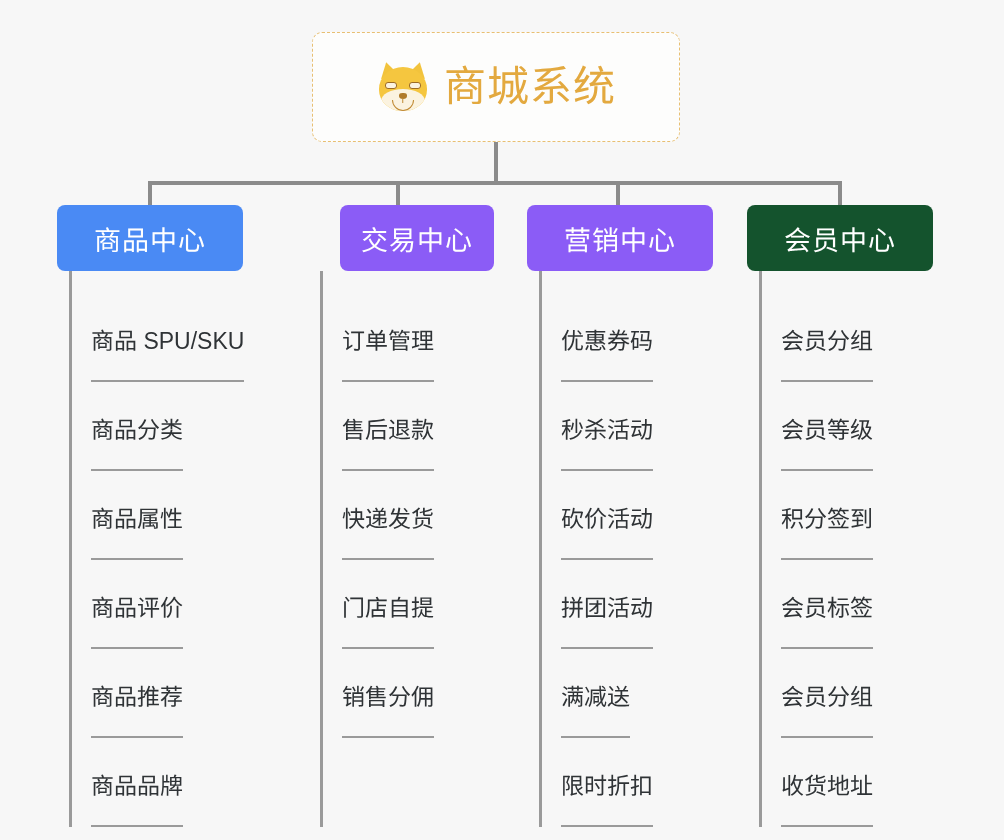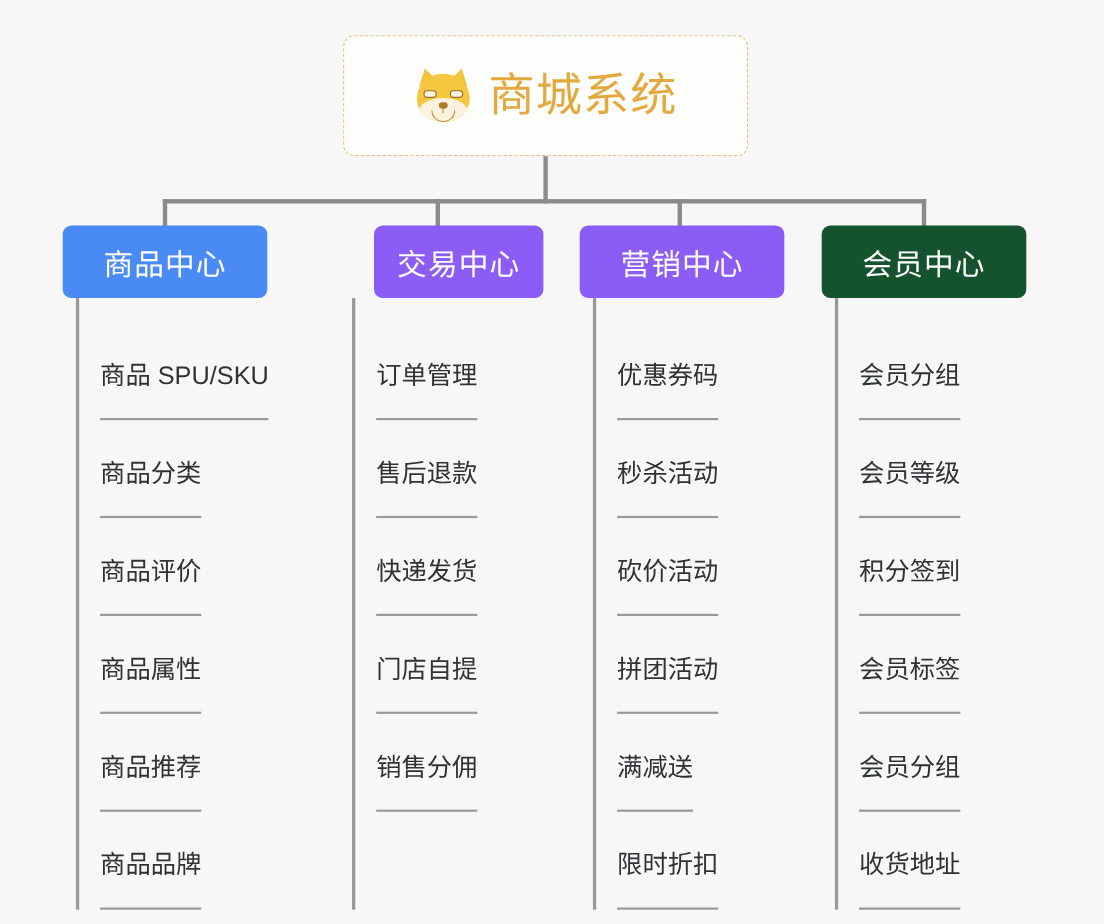--- a/index.html
+++ b/index.html
@@ -209,24 +209,24 @@
     <div class="col-head" style="background: rgb(74, 138, 244);">商品中心</div>
     <div class="leaf-list">
       <div class="leaf-spine" style="height: 556px;"></div>
     <div class="leaf">
           <span class="leaf-label">商品 SPU/SKU</span>
         </div>
         <div class="leaf">
           <span class="leaf-label">商品分类</span>
         </div>
         <div class="leaf">
+          <span class="leaf-label">商品属性</span>
+        </div>
+        <div class="leaf">
           <span class="leaf-label">商品评价</span>
-        </div>
-        <div class="leaf">
-          <span class="leaf-label">商品属性</span>
         </div>
         <div class="leaf">
           <span class="leaf-label">商品推荐</span>
         </div>
         <div class="leaf">
           <span class="leaf-label">商品品牌</span>
         </div>
       </div>
   </div>
 

